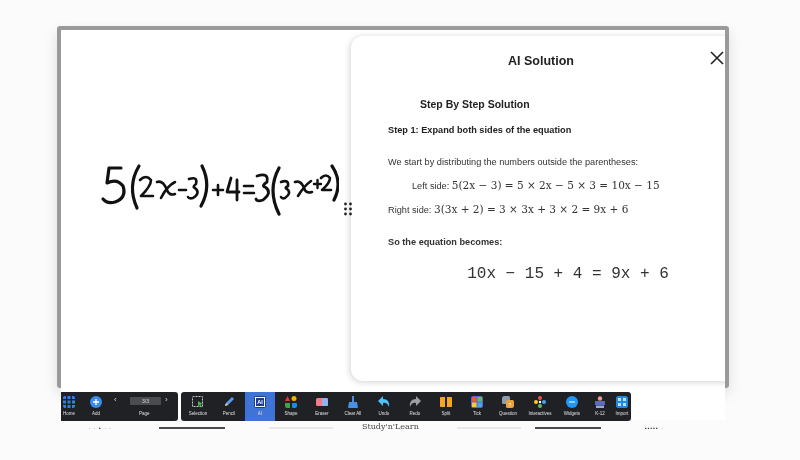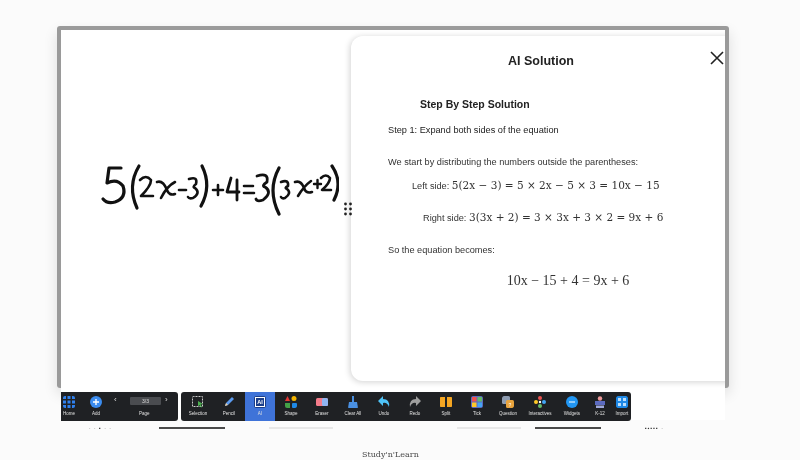--- a/index.html
+++ b/index.html
@@ -26,24 +26,24 @@
     font-size: 12.5px; font-weight: bold; color: #222;
   }
   .close-btn {
     position: absolute; right: 6px; top: 14px; width: 16px; height: 16px; cursor: pointer;
   }
   .drag-handle {
     position: absolute; left: -8px; top: 166px; width: 10px; height: 14px;
   }
   .content { position: absolute; left: 37px; top: 62px; width: 320px; font-size: 9.2px; color: #333; }
   .h-solution { font-weight: bold; font-size: 10.5px; color: #222; margin-bottom: 15px; padding-left: 32px; }
-  .h-step { font-weight: normal; font-size: 9.2px; color: #222; }
+  .h-step { font-weight: bold; font-size: 9.2px; color: #222; }
   .p { margin-top: 0; }
   .math { font-family: "DejaVu Serif", serif; font-size: 10.5px; }
-  .centered-math { text-align: center; margin-left: 40px; font-family: Liberation Serif, serif; font-size: 14px; }
+  .centered-math { text-align: center; margin-left: 40px; font-family: Liberation Mono, monospace; font-size: 16px; }
 
   .toolbar-left {
     position: absolute; left: 4px; top: 366px; width: 117px; height: 29px;
     background: #1f2124; border-radius: 0 3px 3px 0;
   }
   .toolbar-main {
     position: absolute; left: 124px; top: 366px; width: 450px; height: 29px;
     background: #1f2124; border-radius: 3px;
   }
   .tb-item {
@@ -56,21 +56,21 @@
   .page-box {
     position: absolute; left: 69px; top: 5px; width: 31px; height: 8px; background: #4a4c50;
     border-radius: 1px; font-size: 5px; color: #ddd; text-align: center; line-height: 8px;
   }
   .chev { position: absolute; top: 3px; font-size: 8px; color: #ddd; cursor: pointer; }
   .page-label { position: absolute; left: 78px; top: 19px; font-size: 4.5px; color: #e0e0e0; }
 
   .bezel-bottom { position: absolute; left: 0; top: 394px; width: 672px; height: 16px; }
   .brand {
     position: absolute; left: 305px; top: 2px; font-family: "DejaVu Serif", serif;
-    font-size: 8px; color: #4a4a4a; margin-top: 28px;
+    font-size: 8px; color: #4a4a4a;
   }
   .bezel-line { position: absolute; height: 1.5px; background: #4a4a4a; top: 7px; }
   .bezel-line.light { background: #e8e8e8; }
   .bezel-dots { position: absolute; top: 5px; font-size: 5px; color: #333; letter-spacing: 1px; }
 </style>
 </head>
 <body>
 
 <div class="board">
   <div class="screen">
@@ -128,27 +128,27 @@
 
       <div class="panel-title">AI Solution</div>
       <svg class="close-btn" viewBox="0 0 16 16">
         <path d="M2 2 L14 14 M14 2 L2 14" stroke="#222" stroke-width="1.6" fill="none"></path>
       </svg>
 
       <div class="content">
         <div class="h-solution">Step By Step Solution</div>
         <div class="h-step" style="margin-bottom:22px;">Step 1: Expand both sides of the equation</div>
         <div class="p" style="margin-bottom:12px;">We start by distributing the numbers outside the parentheses:</div>
-        <div class="p" style="margin-bottom:20px;padding-left:24px;">
+        <div class="p" style="margin-bottom:12px;padding-left:24px;">
           <span>Left side: </span><span class="math">5(2x − 3) = 5 × 2x − 5 × 3 = 10x − 15</span>
         </div>
-        <div class="p" style="margin-bottom:22px;margin-left:35px;">
+        <div class="p" style="margin-bottom:22px;">
           <span>Right side: </span><span class="math">3(3x + 2) = 3 × 3x + 3 × 2 = 9x + 6</span>
         </div>
-        <div class="p" style="margin-bottom:18px;">So the equation becomes:</div>
+        <div class="p" style="margin-bottom:18px;font-weight:bold;">So the equation becomes:</div>
         <div class="centered-math" style="margin-bottom:56px;">10x − 15 + 4 = 9x + 6</div>
       </div>
     </div>
   </div>
 
   <div class="toolbar-left">
     <div class="tb-item" style="left:0; width:16px;">
       <svg class="tb-icon" viewBox="0 0 12 12">
         <g fill="#2f80ed">
           <rect x="0" y="0" width="3" height="3"></rect>

